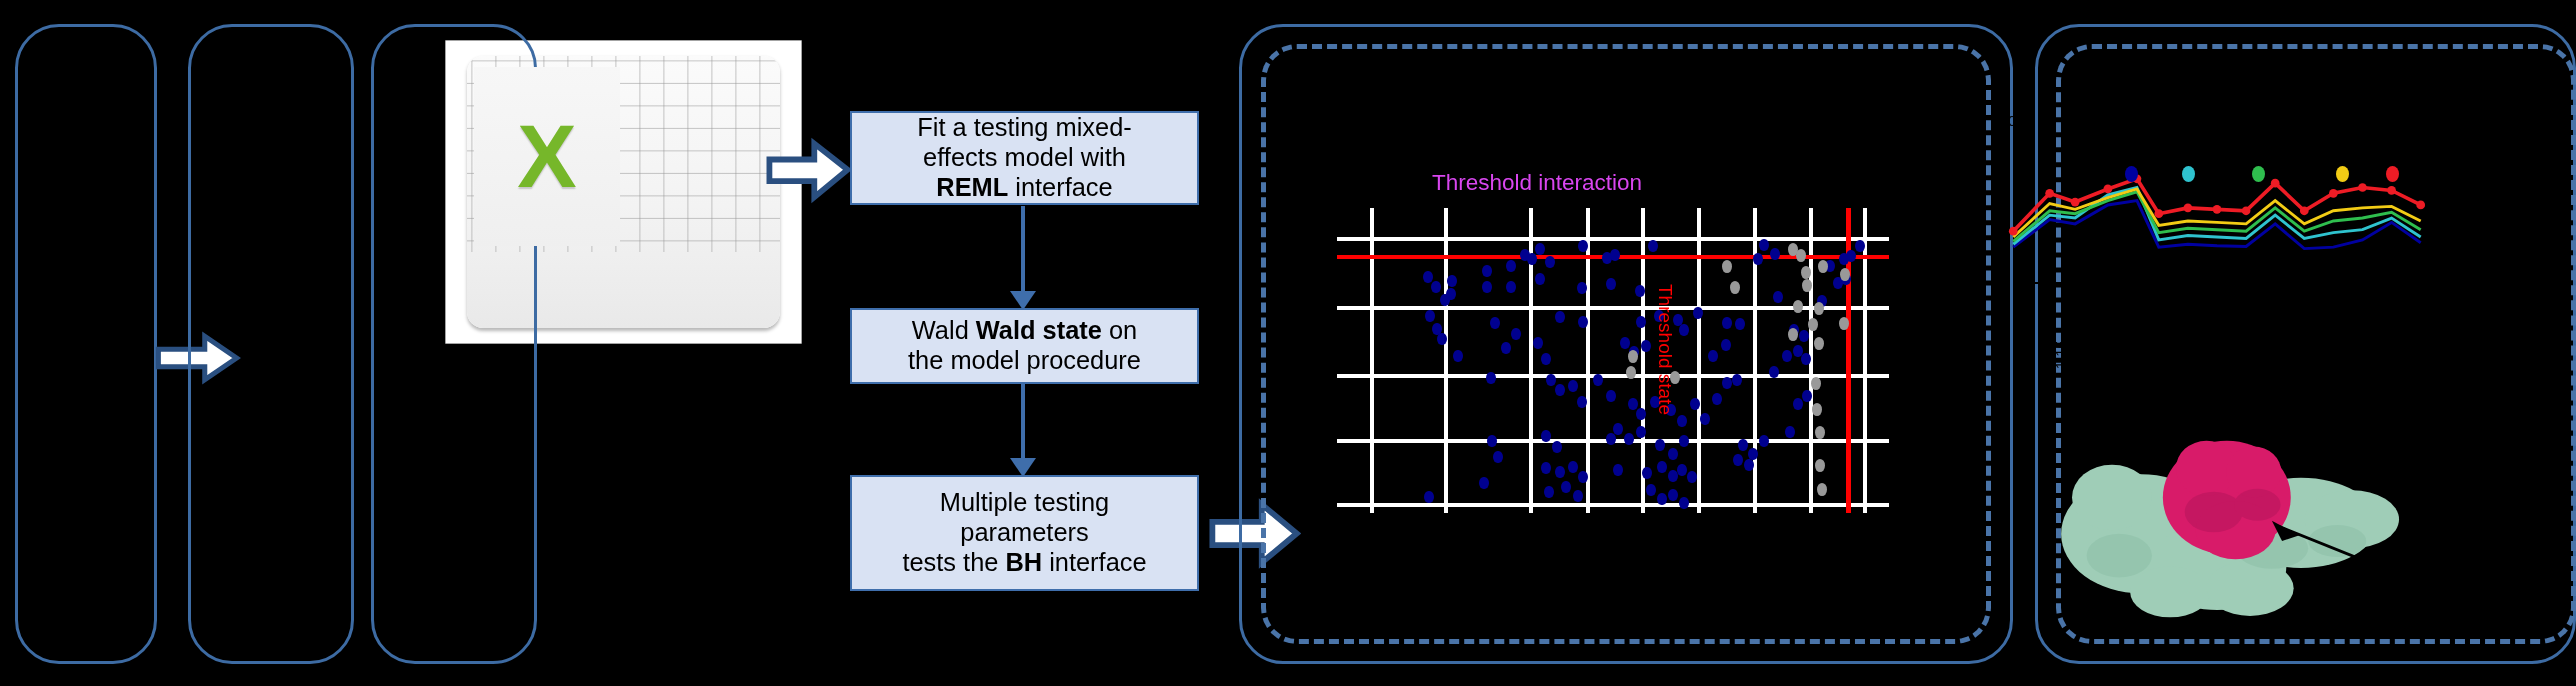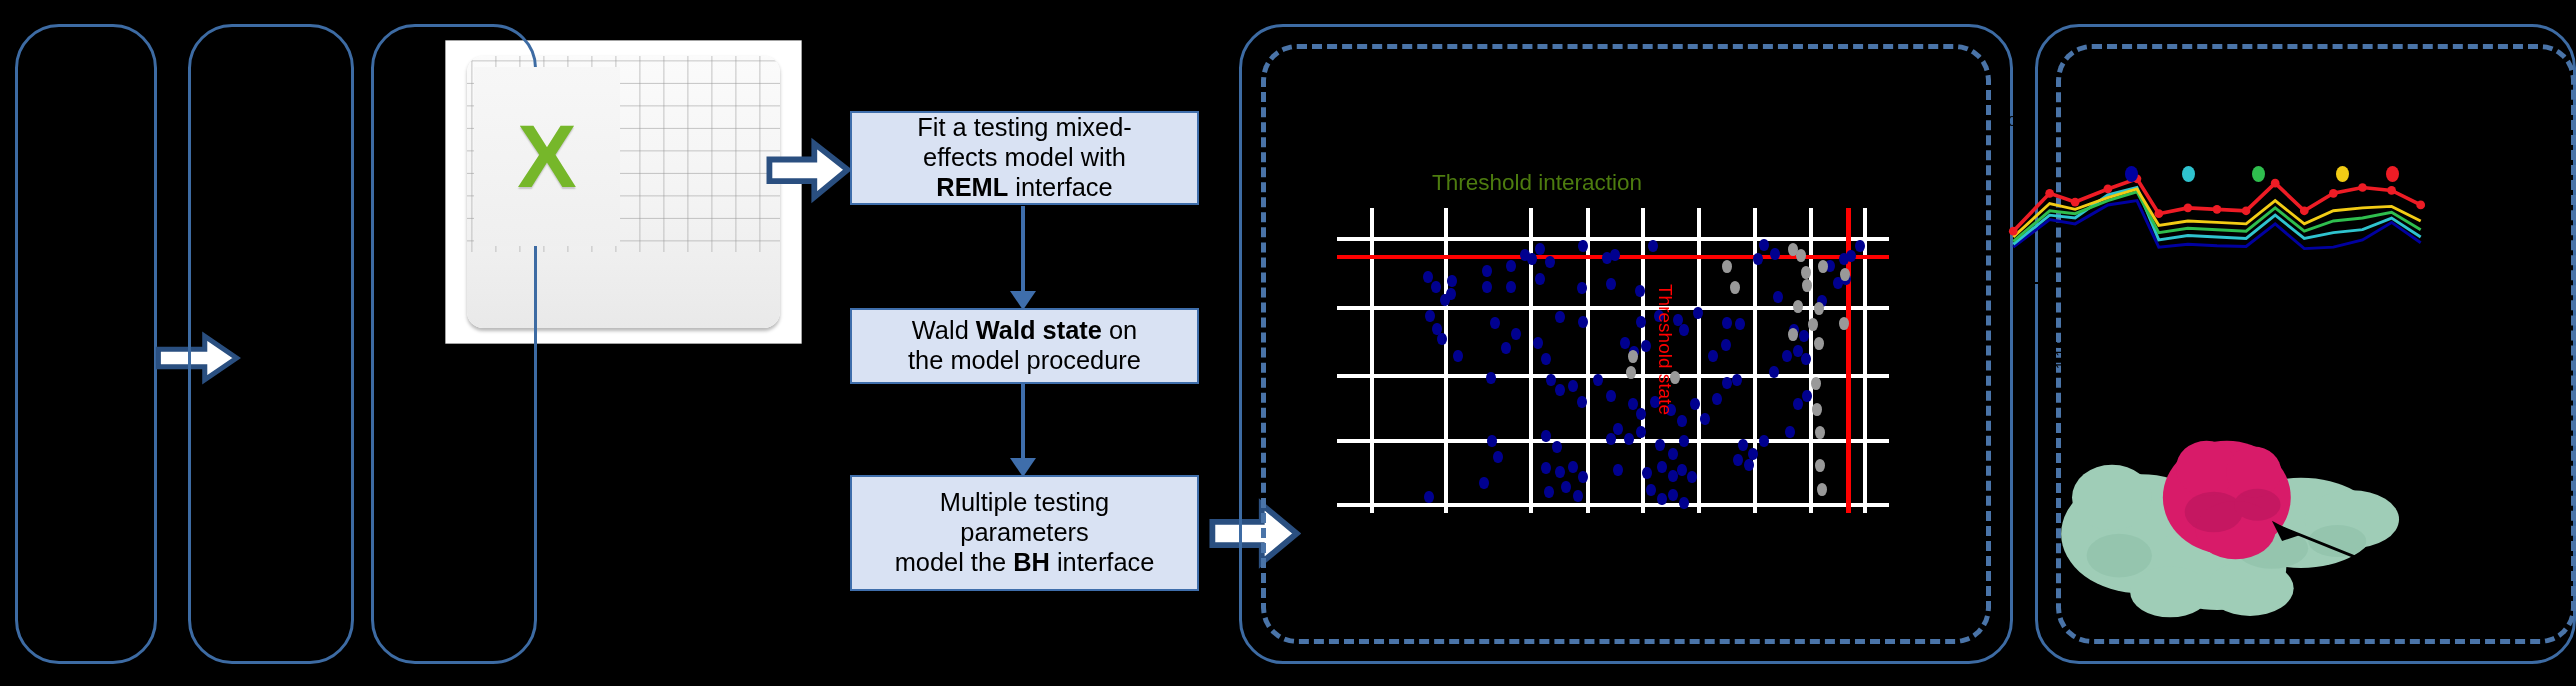--- a/index.html
+++ b/index.html
@@ -43,21 +43,21 @@
      background:linear-gradient(180deg,#f7f7f7,#efefef);z-index:2;}
   .csv-band{position:absolute;left:0;bottom:0;width:100%;height:28%;
      background:linear-gradient(180deg,#6ca81f 0%,#4f8c14 55%,#447f10 100%);
      border-radius:0 0 16px 16px;display:flex;align-items:center;
      justify-content:center;z-index:3;}
   .csv-band span{color:#fff;font-weight:bold;font-size:41px;letter-spacing:1.5px;
      text-shadow:0 1.5px 2.2px rgba(0,0,0,.35);}
 
   
   .scatter{position:absolute;background:#000;}
-  .scat-title{position:absolute;color:#4d7c0f;font-size:22.5px;white-space:nowrap;}
+  .scat-title{position:absolute;color:#d946ef;font-size:22.5px;white-space:nowrap;}
   .grid-area{position:absolute;}
   .gl-h{position:absolute;height:3.6px;background:#fff;left:0;right:0;}
   .gl-v{position:absolute;width:3.6px;background:#fff;top:0;bottom:0;}
   .redh{position:absolute;height:4.4px;background:#ff0000;left:0;right:0;}
   .redv{position:absolute;width:4.4px;background:#ff0000;top:0;bottom:0;}
   .vlabel{position:absolute;color:#ff0000;font-size:19px;white-space:nowrap;
      transform:rotate(90deg);transform-origin:left top;}
   .pt{position:absolute;border-radius:50%;}
   .pt.b{background:#00008f;}
   .pt.g{background:#999999;}
@@ -119,21 +119,21 @@
 
 <div class="vconn" style="left:1021px;top:384px;width:3.6px;height:84px;"></div>
 <svg style="position:absolute;left:1010px;top:458px;width:26px;height:19px;" viewBox="0 0 36 26">
   <polygon points="0,0 36,0 18,26" fill="#3f6eab"></polygon>
 </svg>
 
 <div class="pbox" style="left:850px;top:475px;width:349px;height:116px;">
   <div class="t">
     <span>Multiple testing</span><br>
     <span>parameters</span><br>
-    <span>model the </span><b>BH</b><span> interface</span>
+    <span>tests the </span><b>BH</b><span> interface</span>
   </div>
 </div>
 
 <svg class="arrow" style="left:1208px;top:494px;width:93px;height:79px;" viewBox="0 0 128 108">
   <polygon points="6,38 74,38 74,14 122,54 74,94 74,70 6,70" fill="#ffffff" stroke="#2a4f80" stroke-width="8"></polygon>
 </svg>
 
 <div class="panel solid-panel" style="left:1239px;top:24px;width:774px;height:640px;"></div>
 <div class="panel dashed-panel" style="left:1261px;top:44px;width:730px;height:600px;"></div>
 

